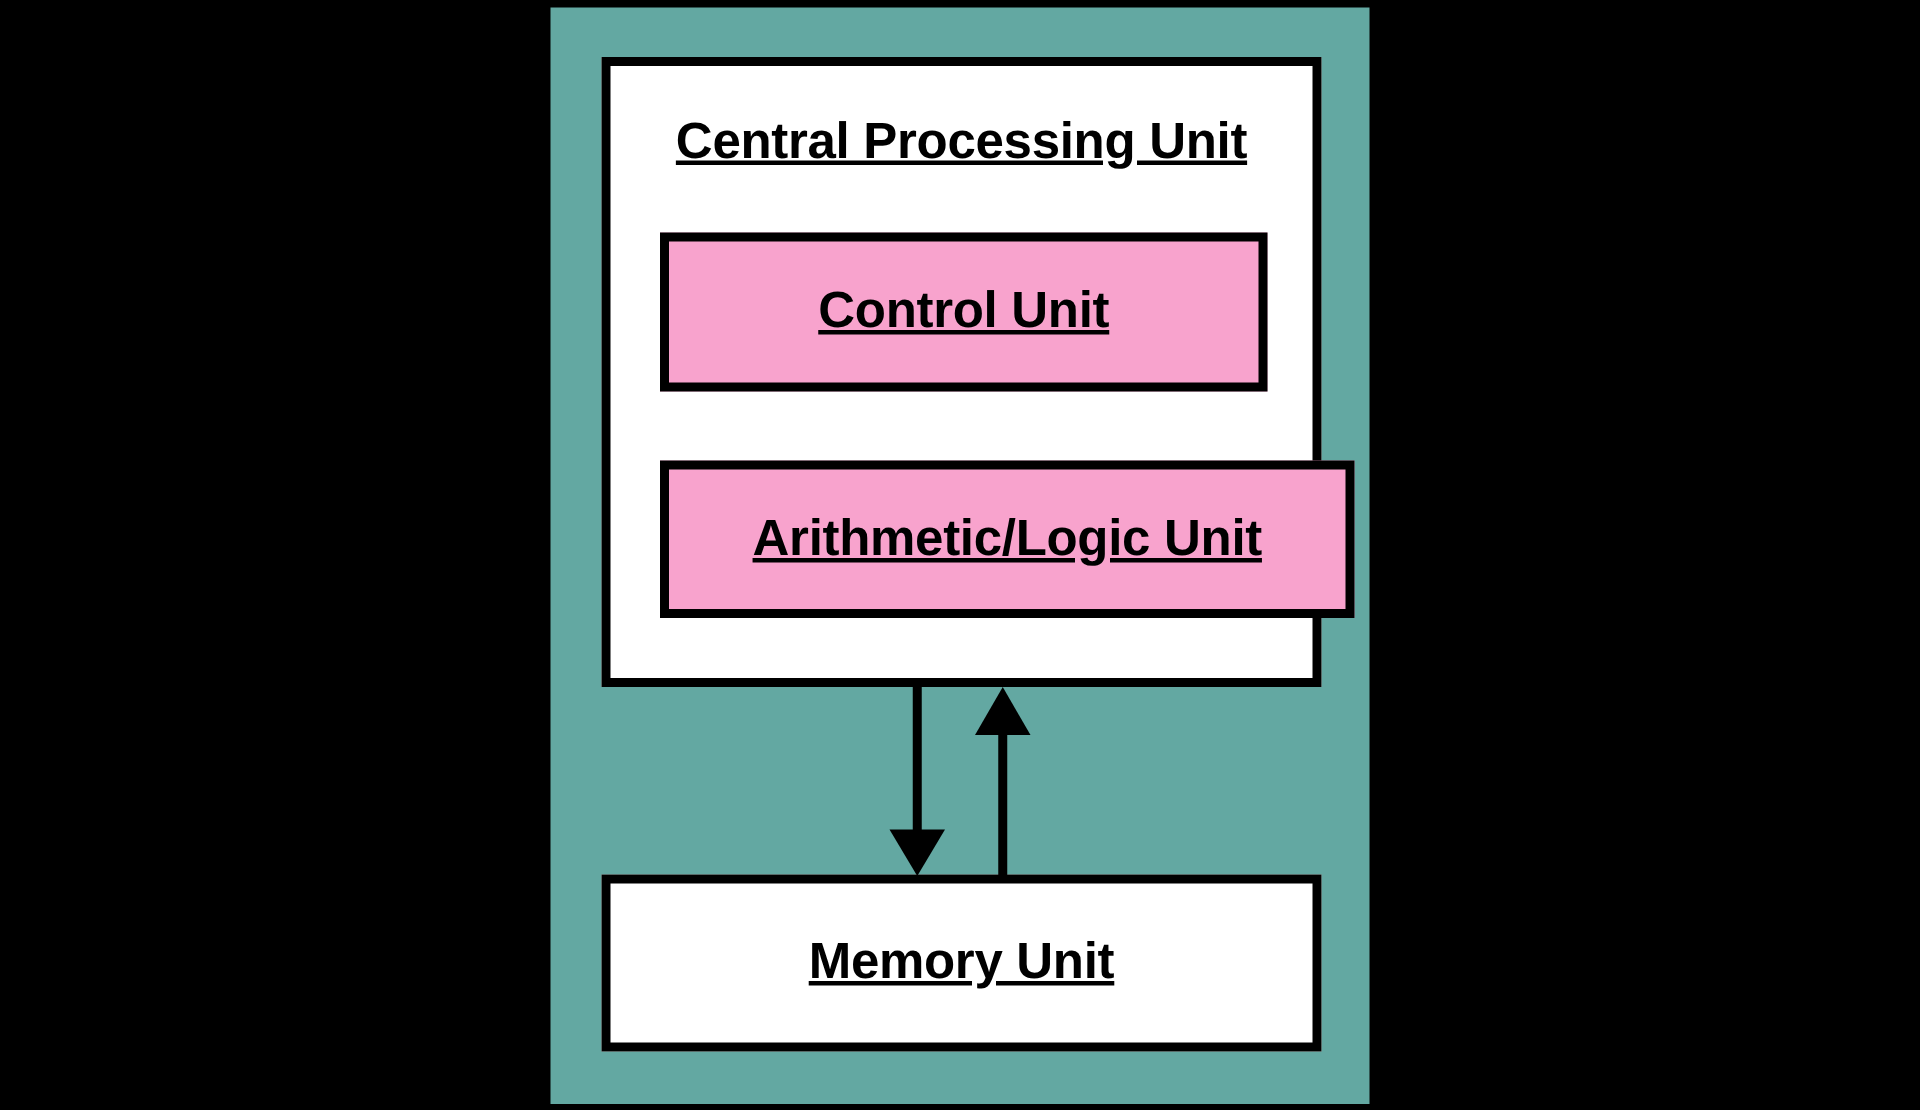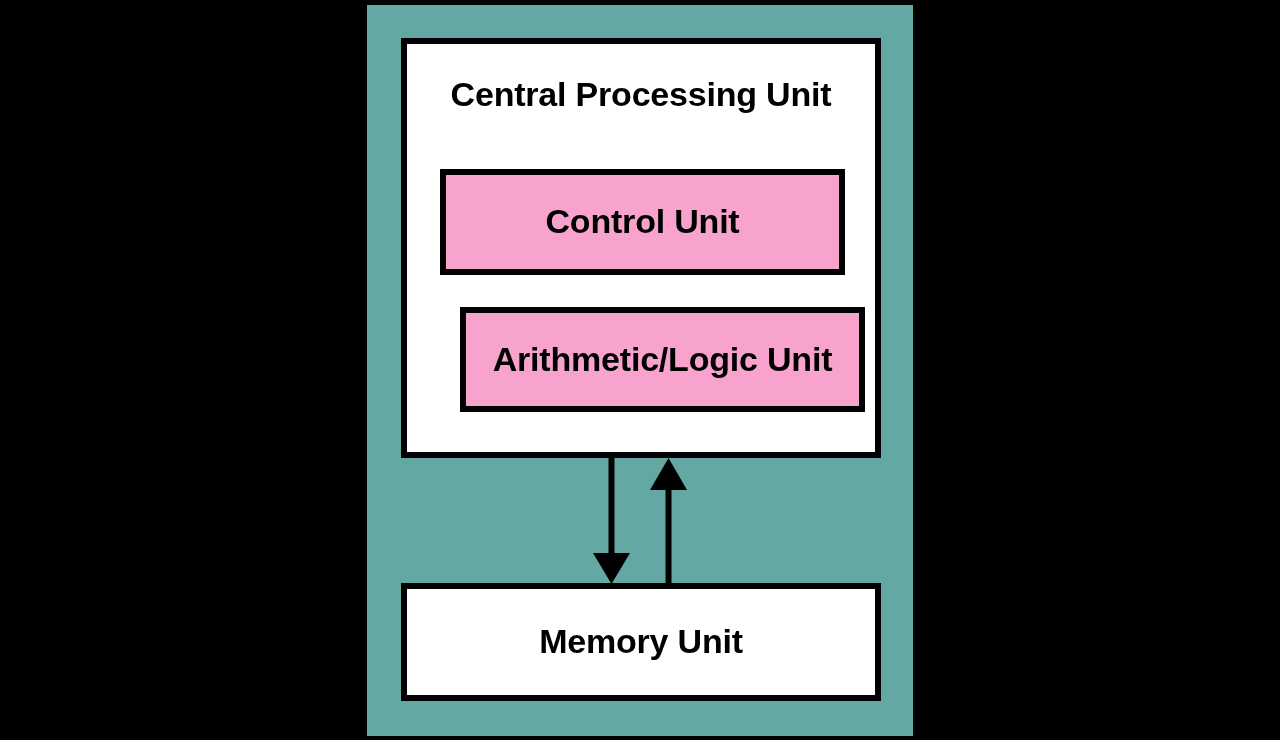--- a/index.html
+++ b/index.html
@@ -42,20 +42,21 @@
     justify-content: center;
     text-align: center;
   }
 
   .block-label {
     font-weight: bold;
     color: #000000;
     letter-spacing: -0.2px;
     line-height: 1.05;
     white-space: nowrap;
+    text-decoration: underline;
   }
 
   
   #cpu-box {
     left: 401px;
     top: 38px;
     width: 480px;
     height: 420px;
     background: #ffffff;
     display: block;
@@ -68,26 +69,25 @@
     font-size: 34px;
   }
 
   
   #control-unit-box {
     left: 440px;
     top: 155px;
     width: 405px;
     height: 106px;
     background: #f8a3cd;
-    margin-top: 14px;
   }
   #alu-box {
-    left: 460px;
+    left: 440px;
     top: 307px;
-    width: 405px;
+    width: 463px;
     height: 105px;
     background: #f8a3cd;
     align-items: center;
   }
   #control-unit-box .block-label,
   #alu-box .block-label {
     font-size: 34px;
   }
 
   

